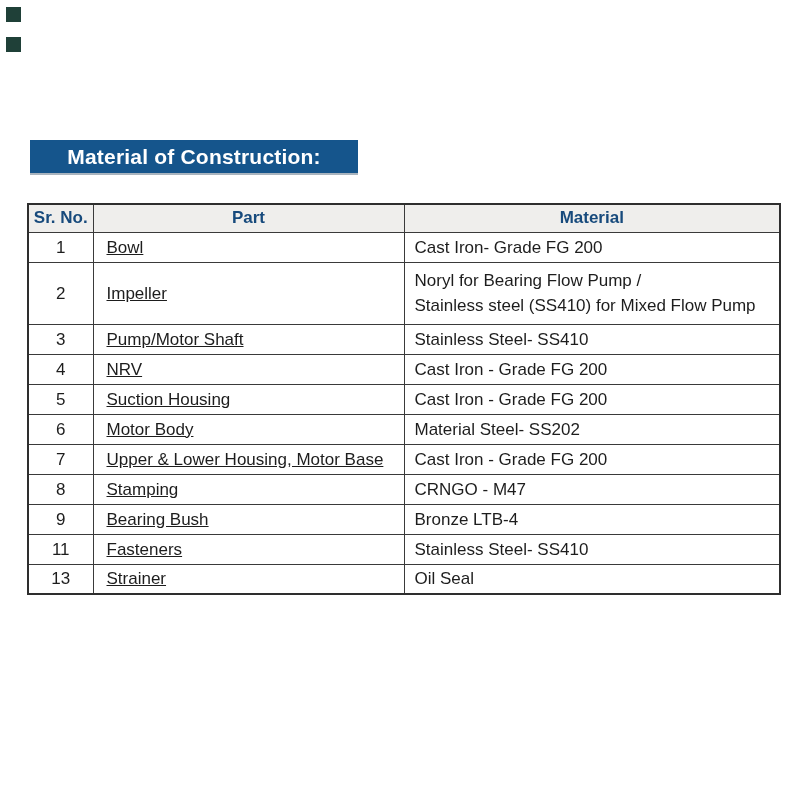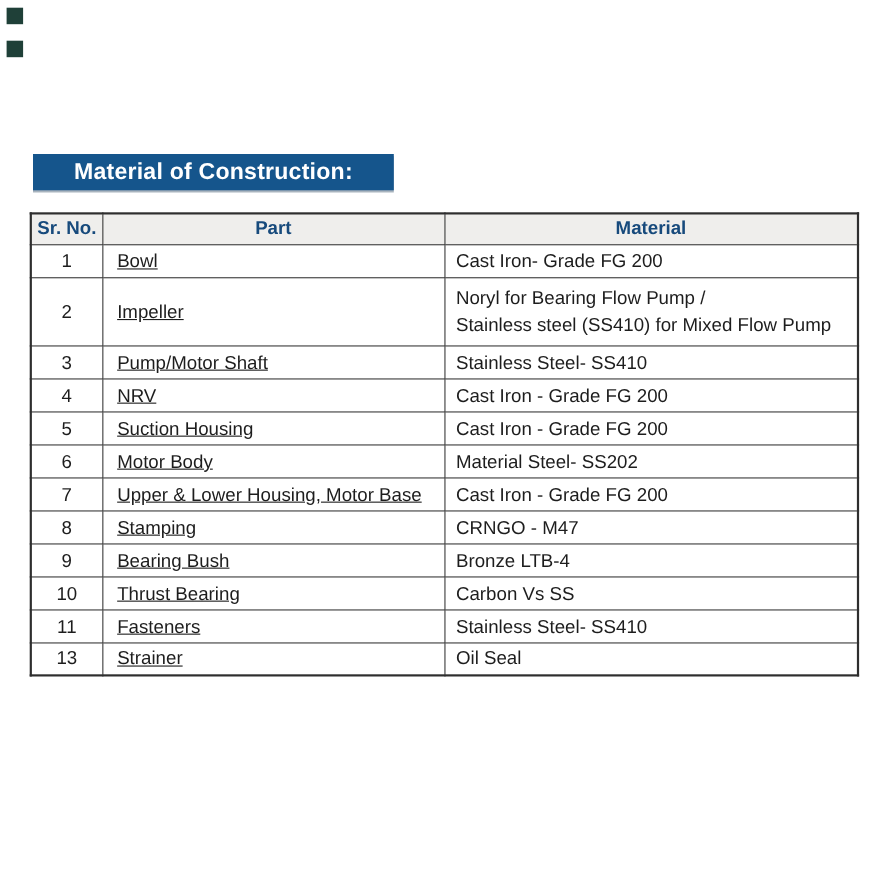--- a/index.html
+++ b/index.html
@@ -37,21 +37,21 @@
   }
   .banner span{
     color:#ffffff;
     font-size:21px;
     font-weight:bold;
     letter-spacing:0.2px;
     white-space:nowrap;
   }
   table.materials{
     position:absolute;
-    left:27px;top:193px;
+    left:27px;top:203px;
     width:752px;
     border-collapse:collapse;
     table-layout:fixed;
     border:2px solid var(--outer-border);
   }
   table.materials th, table.materials td{
     border:1.5px solid var(--border-col);
     vertical-align:middle;
   }
   thead tr{height:28px;}
@@ -140,25 +140,20 @@
       <td class="sr">8</td>
       <td class="part">Stamping</td>
       <td class="material">CRNGO - M47</td>
     </tr>
         <tr>
       <td class="sr">9</td>
       <td class="part">Bearing Bush</td>
       <td class="material">Bronze LTB-4</td>
     </tr>
         <tr>
-      <td class="sr">10</td>
-      <td class="part">Thrust Bearing</td>
-      <td class="material">Carbon Vs SS</td>
-    </tr>
-        <tr>
       <td class="sr">11</td>
       <td class="part">Fasteners</td>
       <td class="material">Stainless Steel- SS410</td>
     </tr>
         <tr>
       <td class="sr">13</td>
       <td class="part">Strainer</td>
       <td class="material">Oil Seal</td>
     </tr>
       </tbody>

